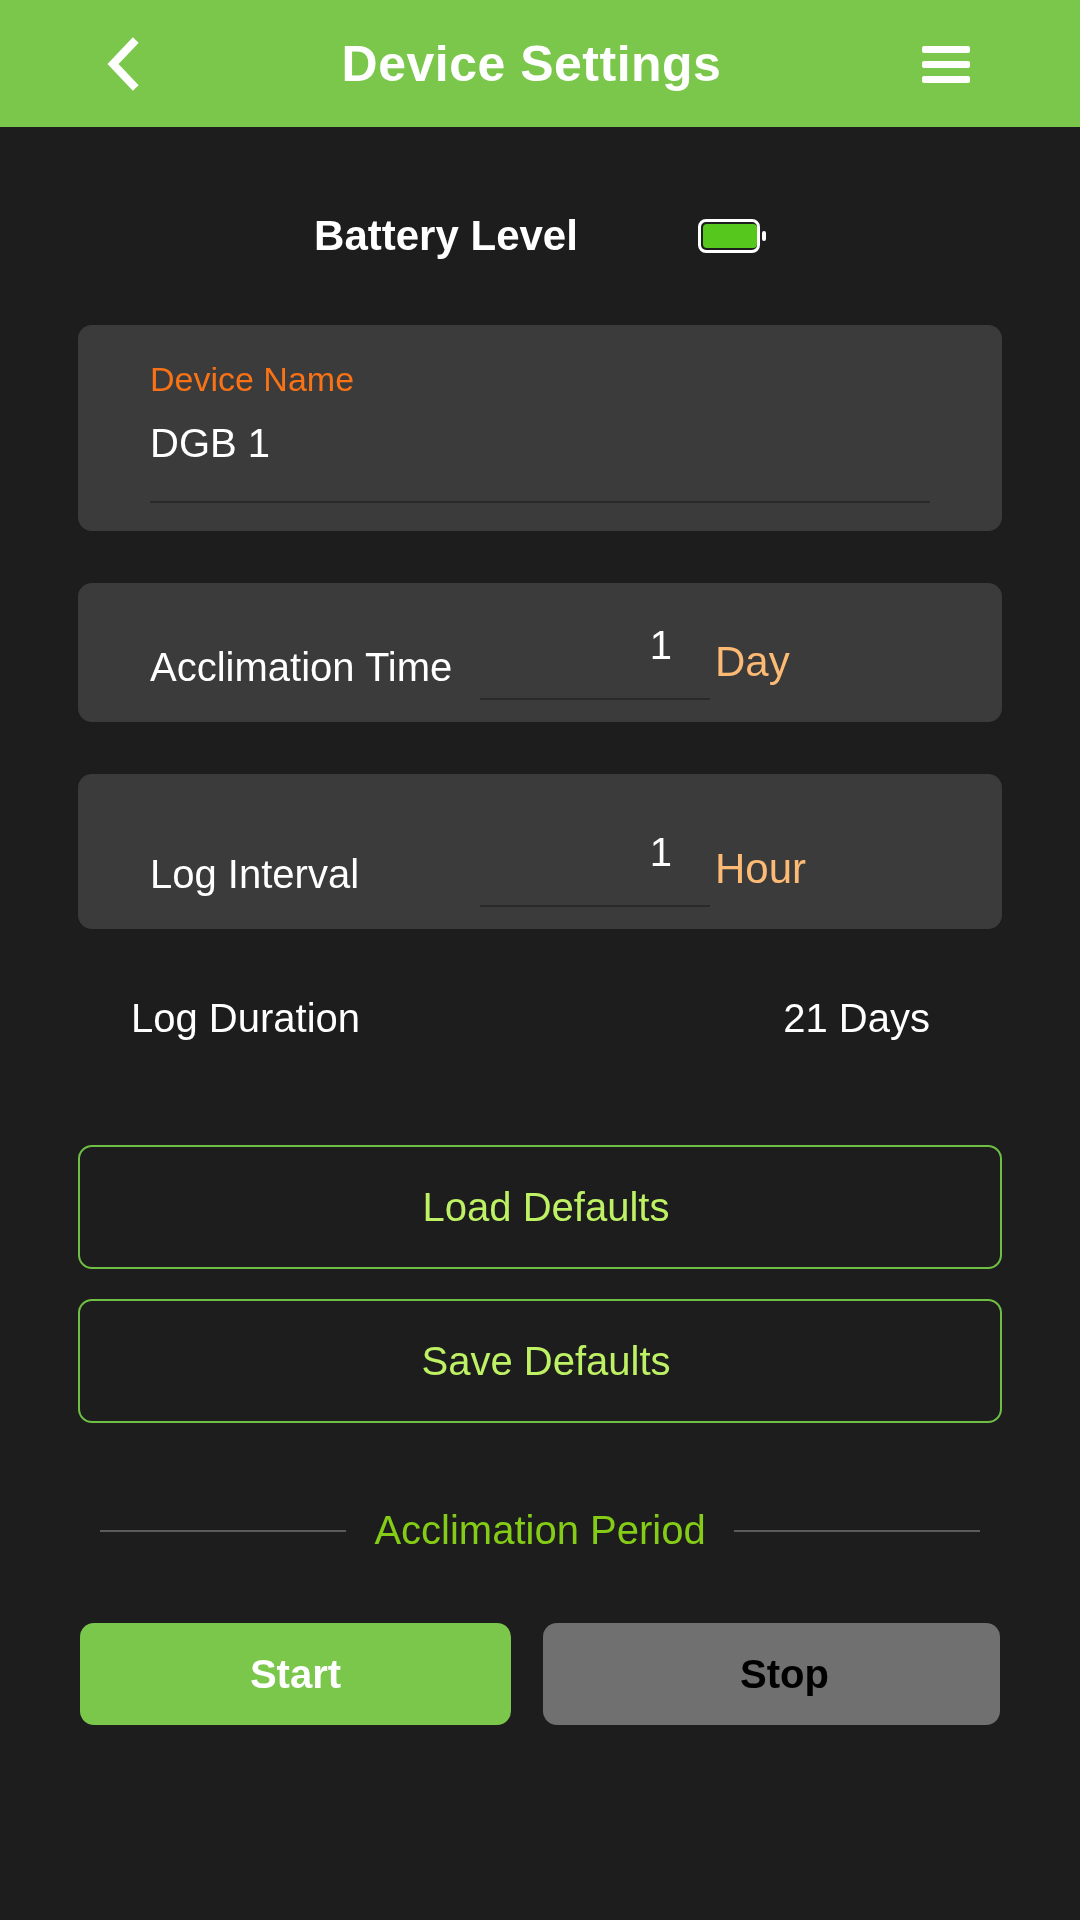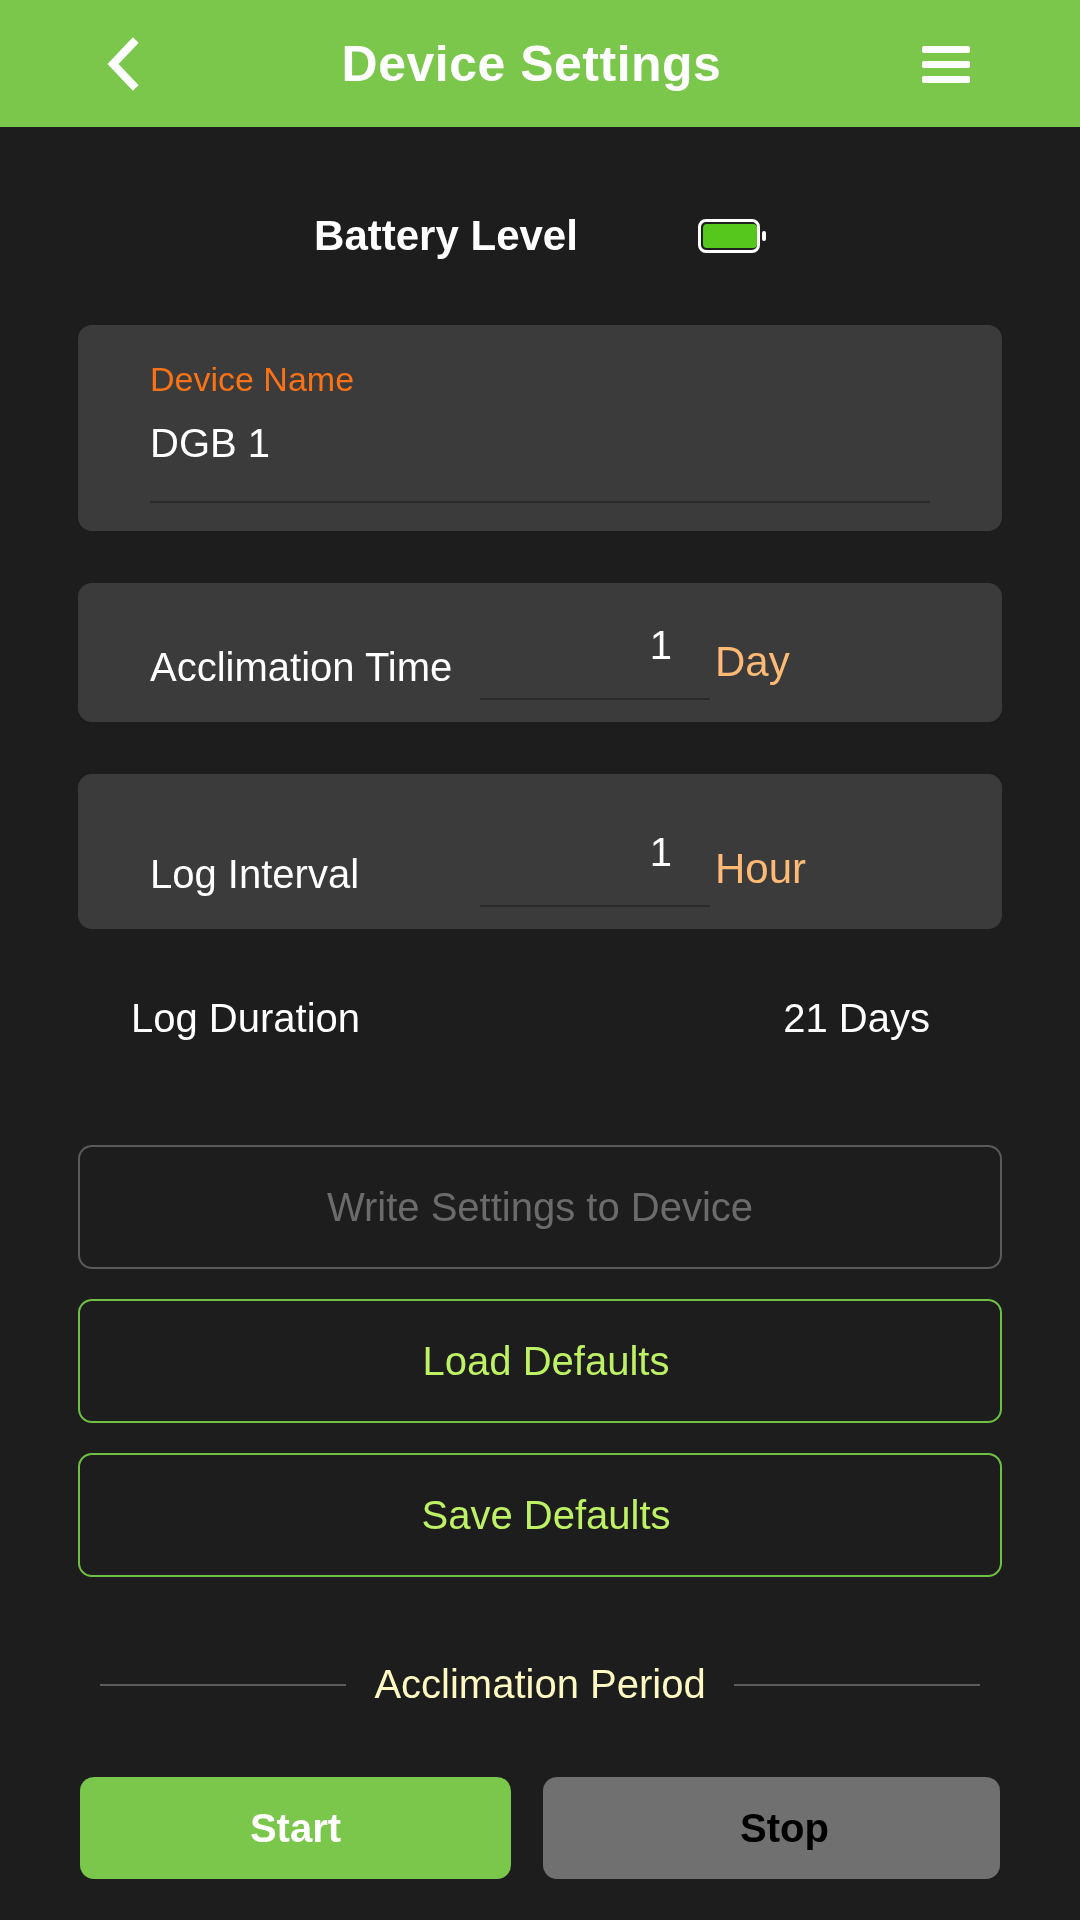--- a/index.html
+++ b/index.html
@@ -186,21 +186,21 @@
     gap: 28px;
     margin: 85px 22px 70px 22px;
   }
   .section-divider .line {
     flex: 1;
     height: 2px;
     background: #5c5c5c;
   }
   .section-divider .section-title {
     font-size: 40px;
-    color: #fef9c3;
+    color: #84cc16;
     white-space: nowrap;
   }
 
   .action-row {
     display: flex;
     gap: 32px;
     padding: 0 2px;
   }
   .action-btn {
     flex: 1;
@@ -273,21 +273,20 @@
       <span class="inline-value">1</span>
     </div>
     <div class="inline-unit">Hour</div>
   </div>
 
   <div class="duration-row">
     <div class="duration-label">Log Duration</div>
     <div class="duration-value">21 Days</div>
   </div>
 
-  <div class="btn btn-disabled">Write Settings to Device</div>
   <div class="btn btn-outline">Load Defaults</div>
   <div class="btn btn-outline">Save Defaults</div>
 
   <div class="section-divider">
     <div class="line"></div>
     <div class="section-title">Acclimation Period</div>
     <div class="line"></div>
   </div>
 
   <div class="action-row">

